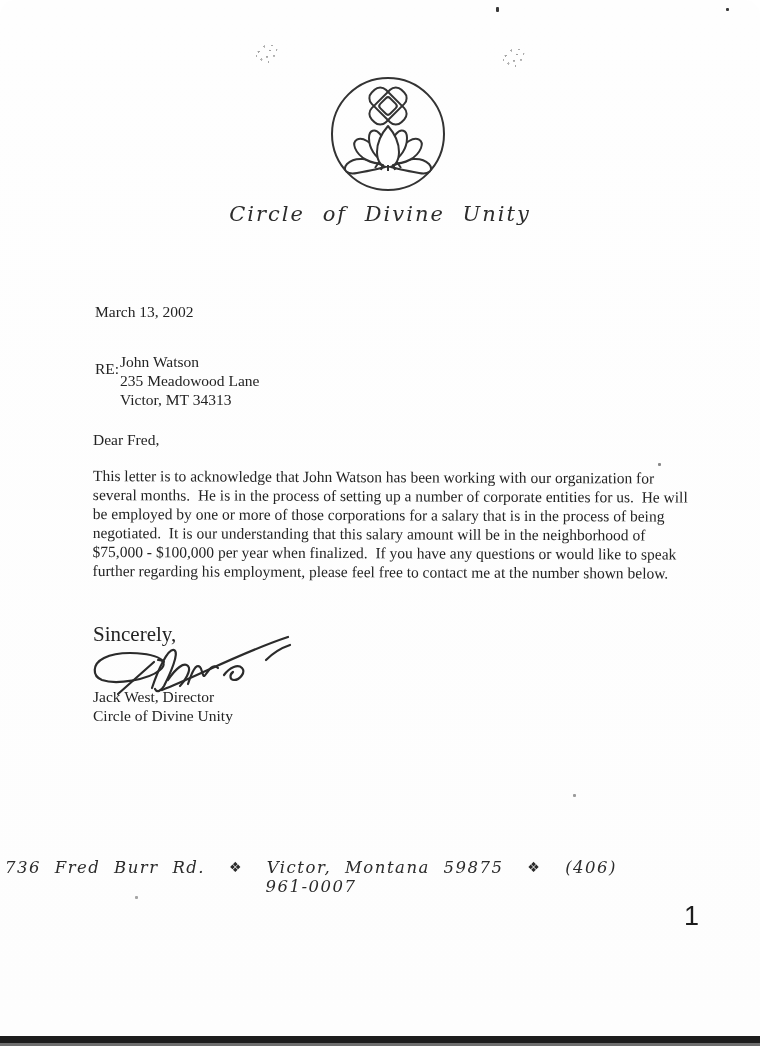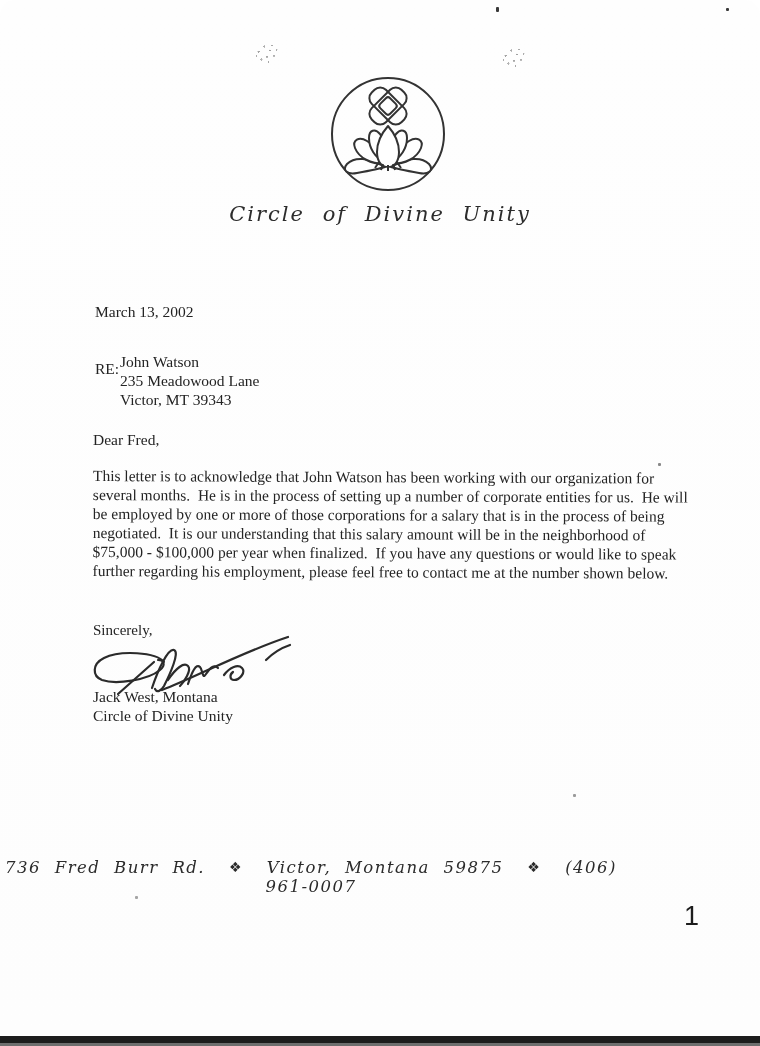--- a/index.html
+++ b/index.html
@@ -23,21 +23,21 @@
   .date-line{position:absolute;left:95px;top:303px;font-size:15.5px;}
   .re-block{position:absolute;left:95px;top:352px;font-size:15.5px;line-height:19px;}
   .re-label{position:absolute;left:0;top:0;margin-top:7px;}
   .re-lines{margin-left:25px;}
   .salutation{position:absolute;left:93px;top:431px;font-size:15.5px;}
   .body-paragraph{
     position:absolute;left:93px;top:466px;width:600px;
     font-size:15.5px;line-height:19px;white-space:pre-wrap;
     transform:rotate(0.25deg);transform-origin:left top;color:#242424;
   }
-  .closing{position:absolute;left:93px;top:622px;font-size:15px;}
+  .closing{position:absolute;left:93px;top:622px;font-size:21px;}
   .signature{position:absolute;left:90px;top:628px;width:208px;height:70px;}
   .signer-block{position:absolute;left:93px;top:688px;font-size:15.5px;line-height:18.5px;}
 
   
   .footer-line{
     position:absolute;top:858px;left:0;width:622px;text-align:center;
     font-family:"DejaVu Serif", serif;font-style:italic;
     font-size:16.5px;letter-spacing:1.5px;word-spacing:7px;color:#2b2b2b;
   }
   .footer-sep{font-style:normal;font-size:14px;margin:0 10px;position:relative;top:-1px;}
@@ -97,21 +97,21 @@
   </div>
   <div class="org-name">Circle of Divine Unity</div>
 
   <div class="date-line">March 13, 2002</div>
 
   <div class="re-block">
     <span class="re-label">RE:</span>
     <div class="re-lines">
       <div>John Watson</div>
       <div>235 Meadowood Lane</div>
-      <div>Victor, MT  39343</div>
+      <div>Victor, MT  34313</div>
     </div>
   </div>
 
   <div class="salutation">Dear Fred,</div>
 
   <div class="body-paragraph">This letter is to acknowledge that John Watson has been working with our organization for several months.  He is in the process of setting up a number of corporate entities for us.  He will be employed by one or more of those corporations for a salary that is in the process of being negotiated.  It is our understanding that this salary amount will be in the neighborhood of $75,000 - $100,000 per year when finalized.  If you have any questions or would like to speak further regarding his employment, please feel free to contact me at the number shown below.</div>
 
   <div class="closing">Sincerely,</div>
 
   <div class="signature" aria-label="Jack West">
@@ -123,21 +123,21 @@
         <path d="M78,52 C86,40 94,34 98,38 C102,42 94,54 90,58"></path>
         <path d="M98,56 C102,44 106,35 110,39 C113,42 112,52 116,46 C120,40 124,36 128,40"></path>
         <path d="M134,47 C140,39 148,36 152,40 C156,44 150,52 144,52 C140,52 139,47 143,44"></path>
         <path d="M72,62 C104,50 152,24 198,9"></path>
         <path d="M176,32 C183,25 191,20 200,17"></path>
       </g>
     </svg>
   </div>
 
   <div class="signer-block">
-    <div>Jack West, Montana</div>
+    <div>Jack West, Director</div>
     <div>Circle of Divine Unity</div>
   </div>
 
   <div class="footer-line">
     <span>736 Fred Burr Rd.</span>
     <span class="footer-sep">❖</span>
     <span>Victor, Montana  59875</span>
     <span class="footer-sep">❖</span>
     <span>(406) 961-0007</span>
   </div>

